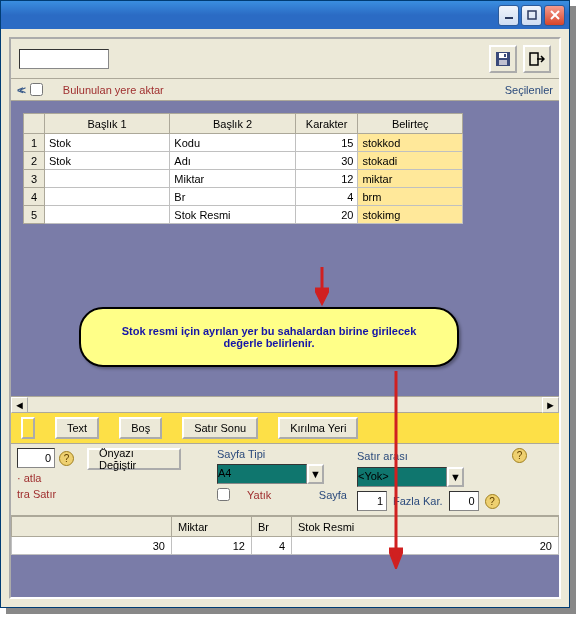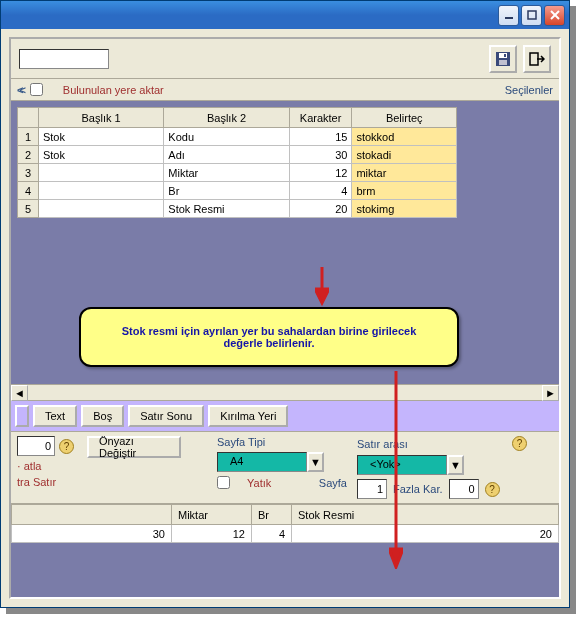--- a/index.html
+++ b/index.html
@@ -14,41 +14,41 @@
   .toolbar { height: 40px; background: #ece9d8; border-bottom: 1px solid #aca899; display: flex; align-items: center; padding: 4px 8px; gap: 6px; }
   .searchbox { width: 90px; height: 20px; border: 1px inset #888; background: #fff; }
   .spacer { flex: 1; }
   .tbtn { width: 28px; height: 28px; background: #ece9d8; border: 2px outset #fff; display: flex; align-items: center; justify-content: center; cursor: pointer; }
   .row-bar { height: 22px; background: #ece9d8; display: flex; align-items: center; padding: 2px 6px; gap: 8px; border-bottom: 1px solid #aca899; }
   .chevrons { color: #3a5b8a; font-weight: bold; cursor: pointer; letter-spacing: -4px; }
   .chk { display: flex; align-items: center; gap: 20px; }
   .chk input { width: 13px; height: 13px; }
   .chk span { color: #a03030; }
   .secilenler { margin-left: auto; color: #2b4a7c; }
-  .gridwrap { background: #7a7ca8; padding: 6px; }
+  .gridwrap { background: #7a7ca8; padding: 12px; }
   table.grid { border-collapse: collapse; width: 440px; background: #fff; margin-left: 0; }
   table.grid th { background: #ece9d8; border: 1px solid #aca899; padding: 2px 6px; font-weight: normal; text-align: center; height: 20px; }
   table.grid td { border: 1px solid #c0c0c0; padding: 2px 4px; height: 18px; }
   table.grid .rownum { background: #ece9d8; text-align: center; width: 20px; border: 1px solid #aca899; }
   table.grid .num { text-align: right; }
   table.grid .bel { background: #ffe89a; }
-  .callout { position: absolute; left: 68px; top: 268px; width: 380px; height: 60px; background: #ffff88; border: 2px solid #000; border-radius: 12px; display: flex; align-items: center; justify-content: center; padding: 10px 20px; text-align: center; color: #1515a8; font-weight: bold; font-size: 12px; box-shadow: 2px 2px 3px rgba(0,0,0,0.3); }
+  .callout { position: absolute; left: 68px; top: 268px; width: 380px; height: 60px; background: #ffff88; border: 2px solid #000; border-radius: 24px; display: flex; align-items: center; justify-content: center; padding: 10px 20px; text-align: center; color: #1515a8; font-weight: bold; font-size: 12px; box-shadow: 2px 2px 3px rgba(0,0,0,0.3); }
   .arrow-red { position: absolute; left: 304px; top: 226px; width: 14px; height: 44px; }
   .arrow-red2 { position: absolute; left: 378px; top: 330px; width: 14px; height: 200px; }
   .scrollh { height: 17px; background: #ece9d8; border-top: 1px solid #aca899; border-bottom: 1px solid #aca899; display: flex; }
   .scrollh .ar { width: 17px; height: 16px; background: #ece9d8; border: 1px outset #fff; display: flex; align-items: center; justify-content: center; }
-  .btnrow { background: #c4b5fd; padding: 4px 4px; display: flex; gap: 4px; border-bottom: 1px solid #aca899; }
+  .btnrow { background: #fde047; padding: 4px 10px; display: flex; gap: 20px; border-bottom: 1px solid #aca899; }
   .btn { background: #ece9d8; border: 2px outset #fff; padding: 2px 10px; height: 22px; cursor: pointer; display: flex; align-items: center; }
   .lower { background: #ece9d8; display: flex; gap: 10px; padding: 4px 6px; border-bottom: 1px solid #aca899; }
   .lower .col { display: flex; flex-direction: column; gap: 4px; }
   .numin { width: 38px; height: 20px; border: 1px inset #888; background: #fff; text-align: right; padding-right: 3px; line-height: 18px; }
   .redt { color: #a03030; }
   .bluelbl { color: #2b4a7c; }
   .combo { display: flex; }
-  .combo .cin { background: #14b8a6; border: 1px inset #888; height: 20px; padding: 2px 12px; width: 90px; }
+  .combo .cin { background: #0f766e; border: 1px inset #888; height: 20px; padding: 2px 0; width: 90px; }
   .combo .cbtn { width: 17px; height: 20px; background: #ece9d8; border: 2px outset #fff; display: flex; align-items: center; justify-content: center; cursor: pointer; }
   .help { width: 15px; height: 15px; border-radius: 50%; background: #eed070; border: 1px solid #a08020; display: flex; align-items: center; justify-content: center; font-size: 10px; color: #604000; cursor: pointer; }
   table.grid2 { border-collapse: collapse; width: 100%; background: #fff; }
   table.grid2 th { background: #ece9d8; border: 1px solid #aca899; padding: 2px 6px; font-weight: normal; height: 20px; text-align: left; }
   table.grid2 td { border: 1px solid #c0c0c0; padding: 2px 6px; height: 18px; text-align: right; }
   .grid2wrap { height: 60px; background: #7a7ca8; overflow: hidden; }
 </style>
 </head>
 <body>
 

